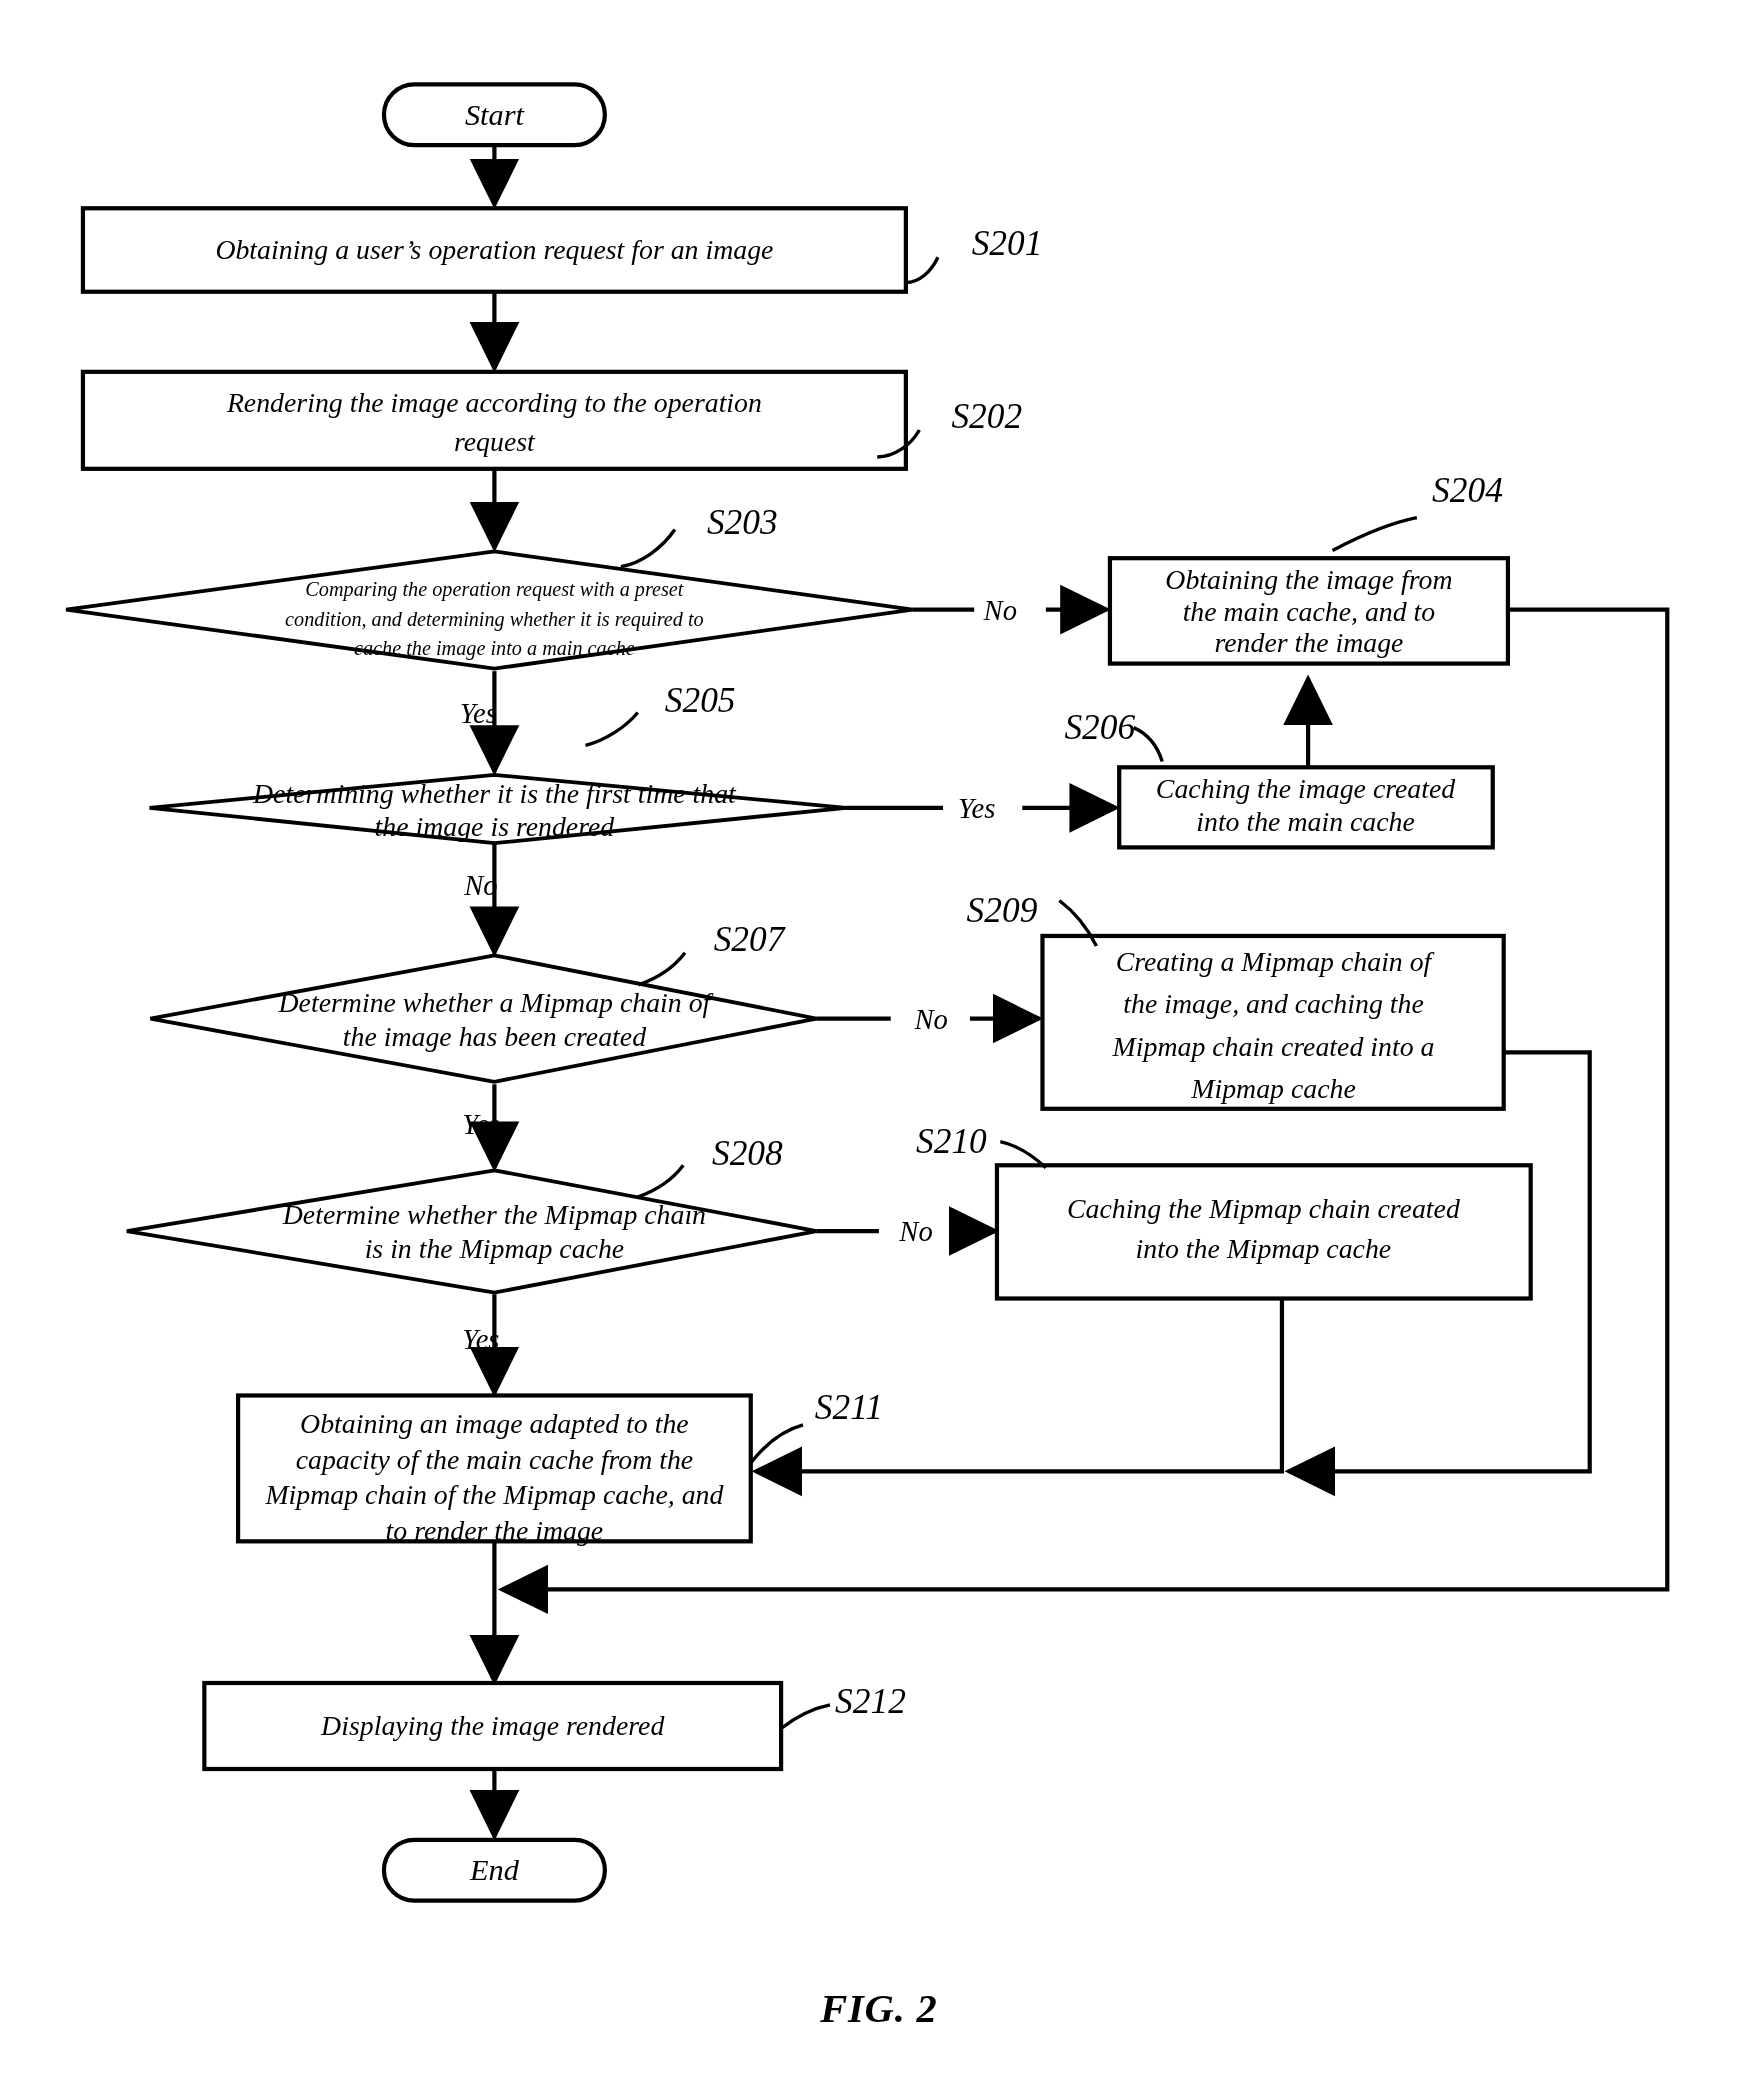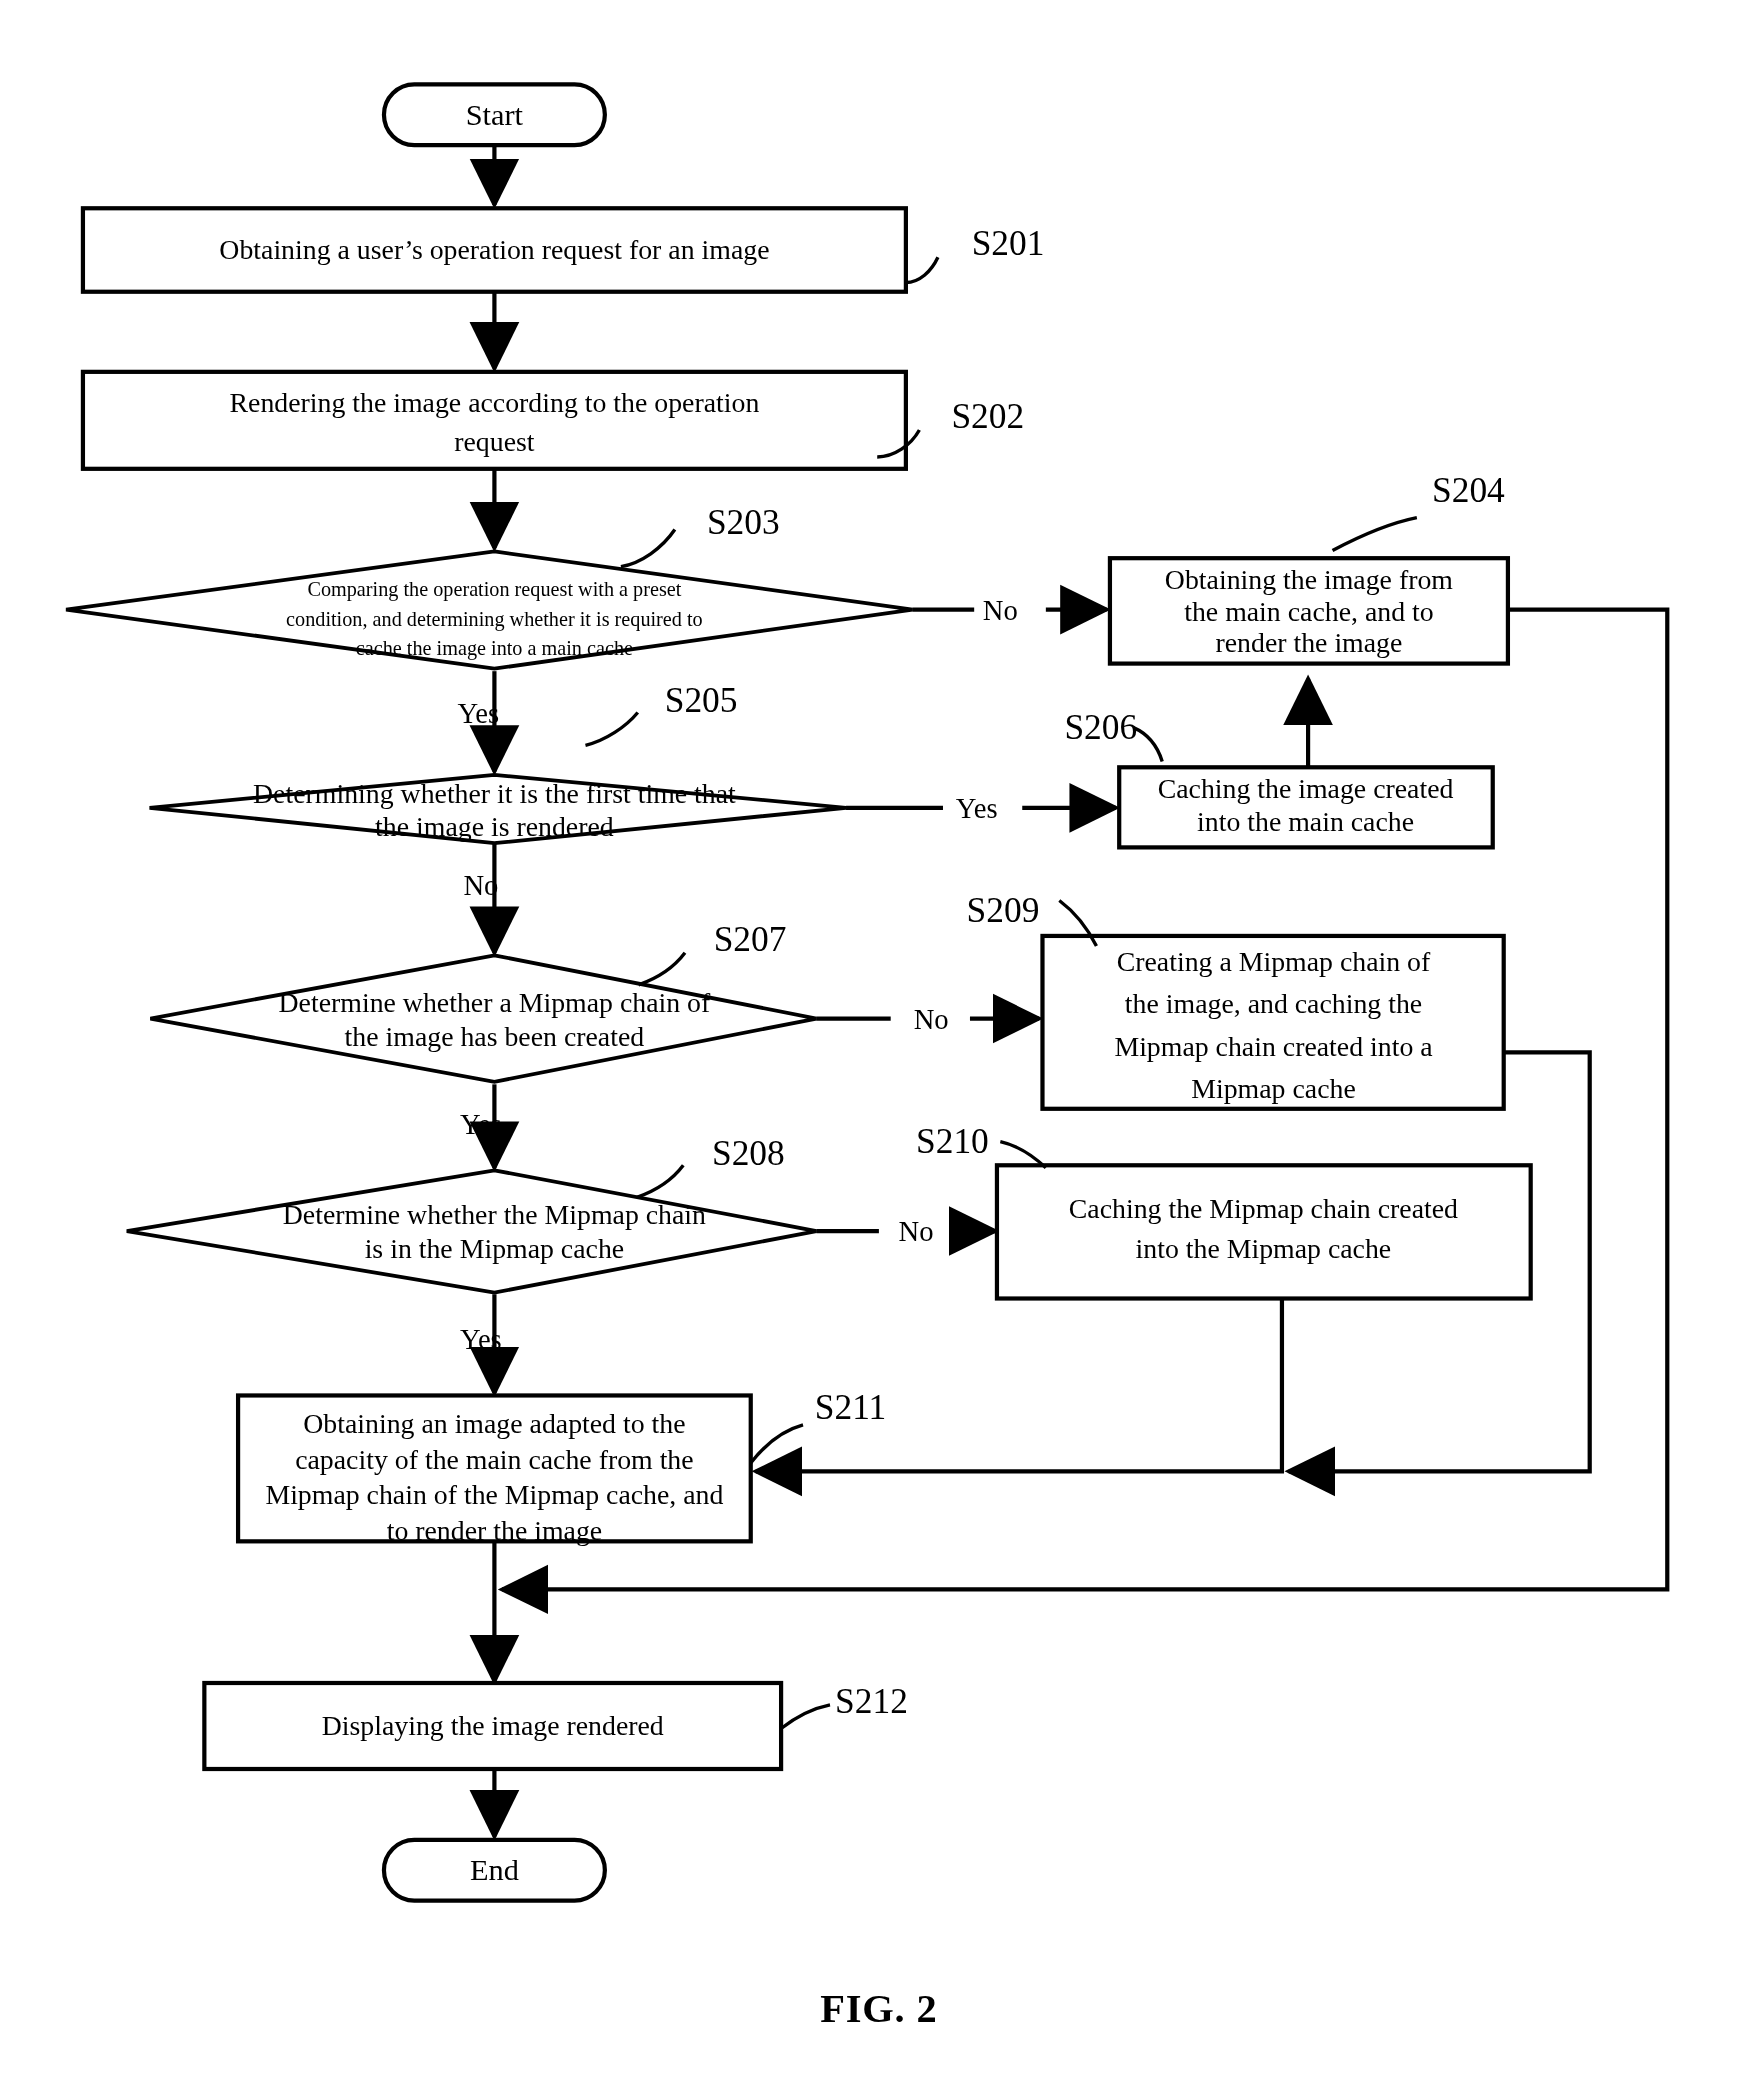--- a/index.html
+++ b/index.html
@@ -1,18 +1,18 @@
 <!DOCTYPE html>
 <html style="font-size:13.5px"><head>
 <meta charset="utf-8">
 <style>
   html,body{margin:0;padding:0;background:#ffffff;}
   body{width:1746px;height:2097px;position:relative;overflow:hidden;
        font-family:"Liberation Serif","DejaVu Serif",serif;color:#000;}
-  #figure{position:absolute;left:0;top:0;width:1746px;height:2097px;}
+  #figure{position:absolute;left:0;top:0;width:1746px;height:2097px;font-style:italic;}
   svg{display:block;}
   .shape{fill:#ffffff;stroke:#000000;stroke-width:5;}
   .shape-thin{fill:#ffffff;stroke:#000000;stroke-width:4.5;}
   .link{stroke:#000000;stroke-width:5;fill:none;}
   .leader{stroke:#000000;stroke-width:4;fill:none;}
   .txt{font-family:"Liberation Serif","DejaVu Serif",serif;fill:#000;}
   .node-text{font-size:33px;text-anchor:middle;}
   .node-text-sm{font-size:24px;text-anchor:middle;}
   .term-text{font-size:36px;text-anchor:middle;}
   .branch-text{font-size:34px;text-anchor:middle;}

